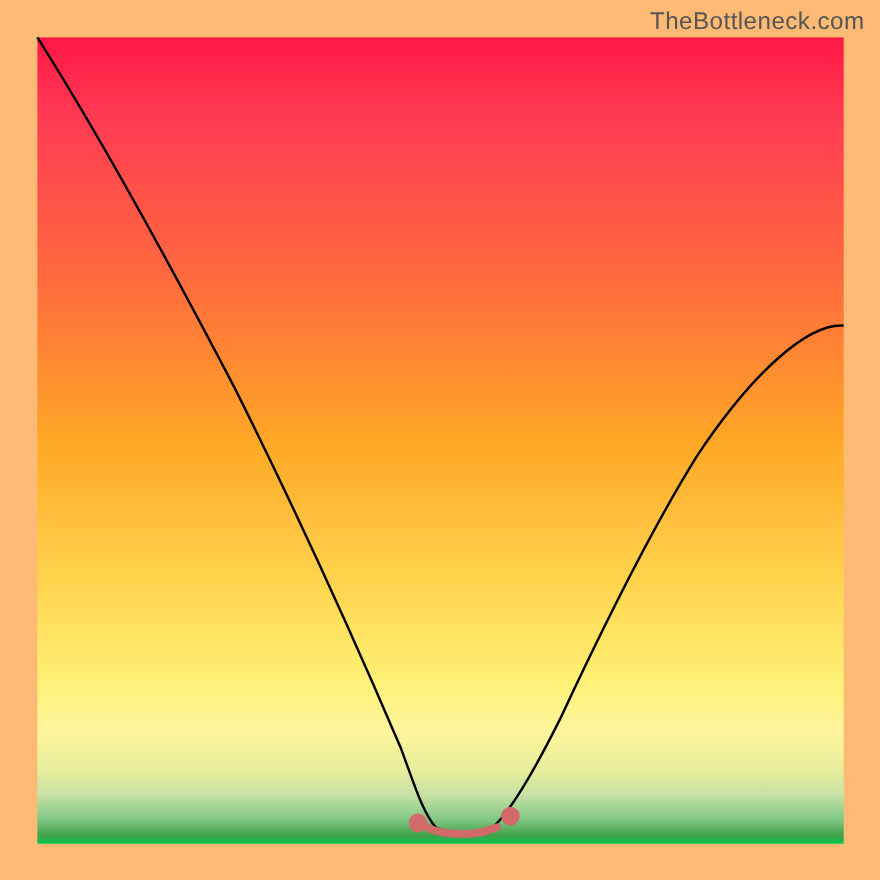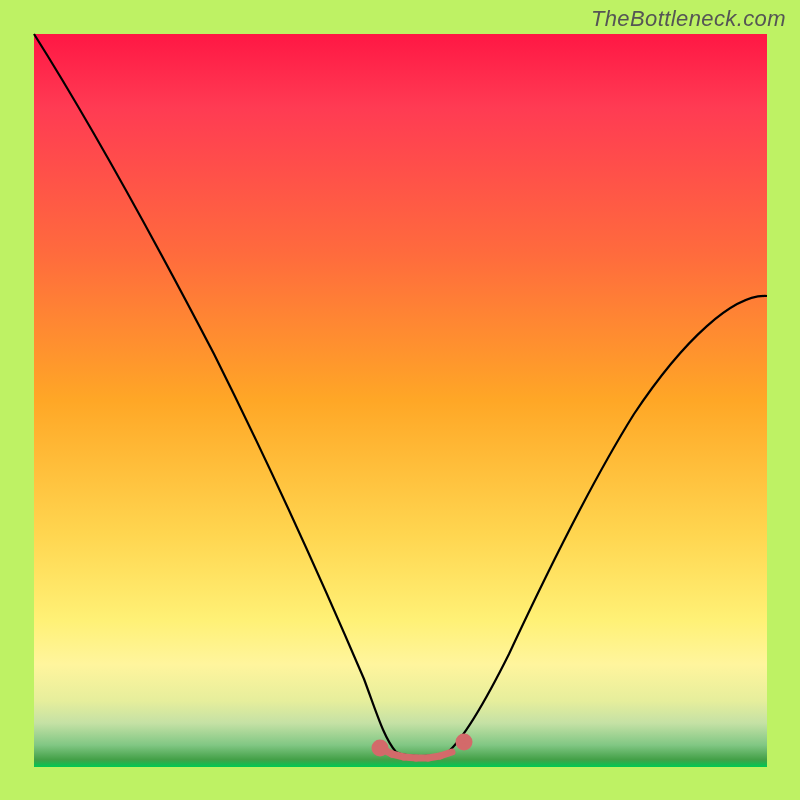--- a/index.html
+++ b/index.html
@@ -8,22 +8,21 @@
     width: 800px;
     height: 800px;
     background: #000;
     overflow: hidden;
     font-family: Arial, Helvetica, sans-serif;
   }
   .frame {
     position: relative;
     width: 800px;
     height: 800px;
-    background: #bef264;
-    font-style: italic;
+    background: #fdba74;
   }
   .plot-area {
     position: absolute;
     left: 34px;
     top: 34px;
     width: 733px;
     height: 733px;
     
     background: linear-gradient(
       to bottom,

